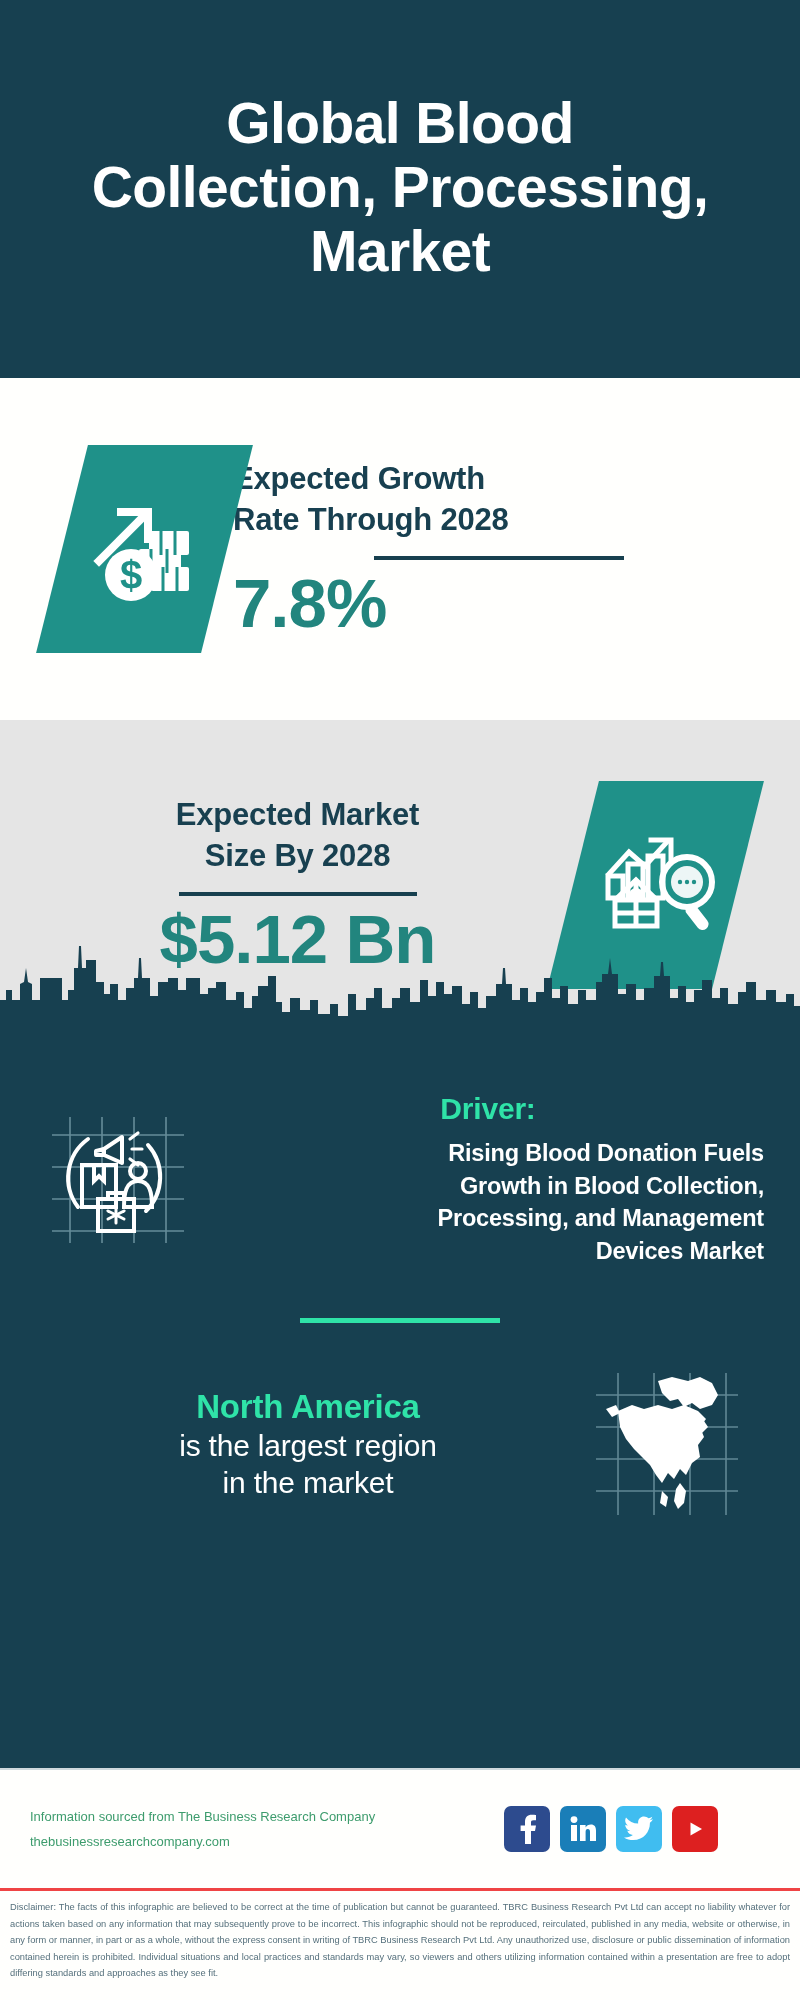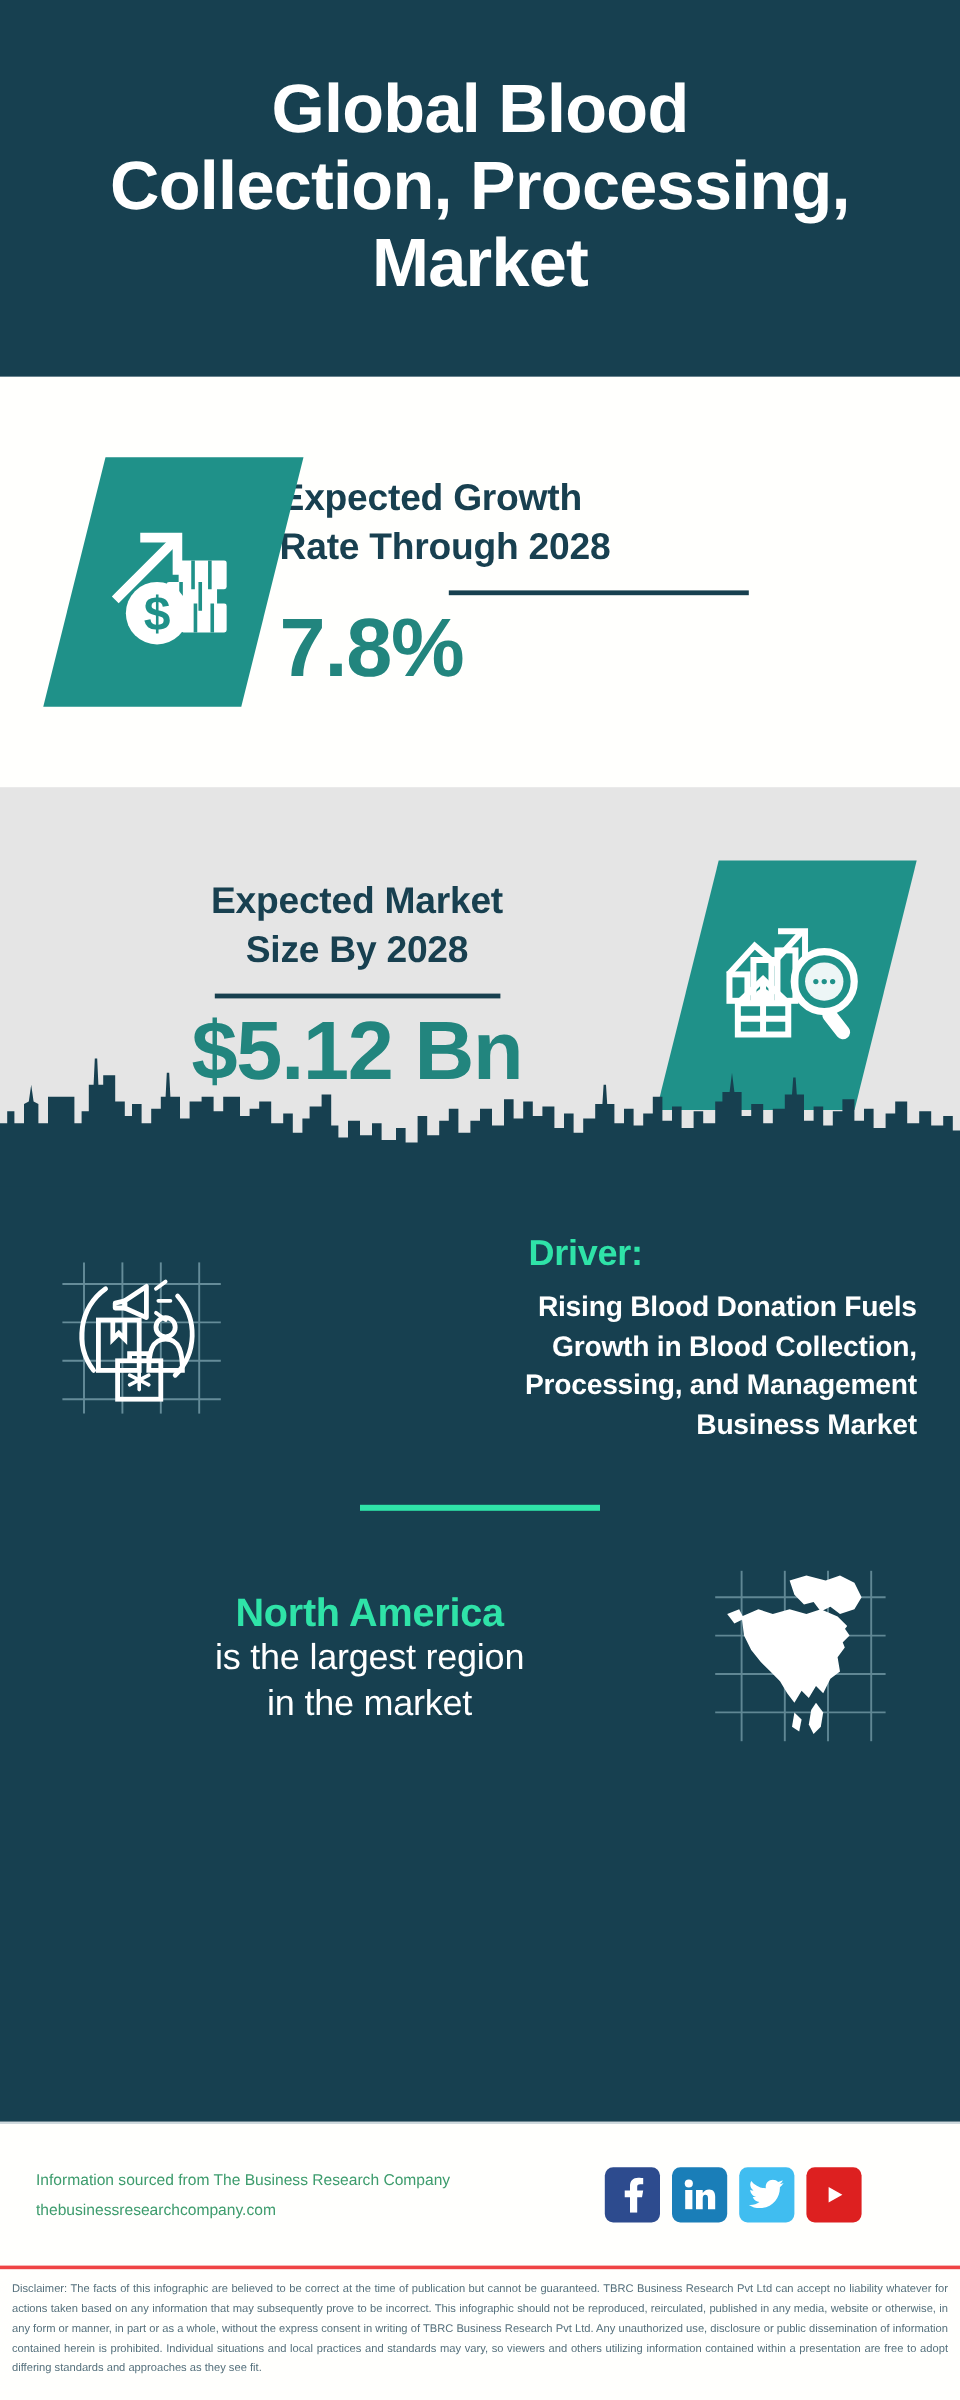--- a/index.html
+++ b/index.html
@@ -19,21 +19,21 @@
     height: 2000px;
     position: relative;
     background: #fffffd;
     display: flex;
     flex-direction: column;
   }
 
   
   .header {
     background: #174050;
-    height: 314px;
+    height: 378px;
     box-sizing: border-box;
     padding: 8px 14px 10px 14px;
     display: flex;
     align-items: center;
   }
   .header-title {
     color: #ffffff;
     font-size: 57px;
     line-height: 1.12;
     font-weight: bold;
@@ -397,21 +397,21 @@
             </g>
           </svg>
         </div>
       </div>
       <div class="driver-text">
         <div class="driver-heading">Driver:</div>
         <div class="driver-body">
           <div>Rising Blood Donation Fuels</div>
           <div>Growth in Blood Collection,</div>
           <div>Processing, and Management</div>
-          <div>Business Market</div>
+          <div>Devices Market</div>
         </div>
       </div>
     </div>
 
     <div class="green-divider"></div>
 
     <div class="region-row">
       <div class="region-text">
         <div class="region-name">North America</div>
         <div class="region-sub">

